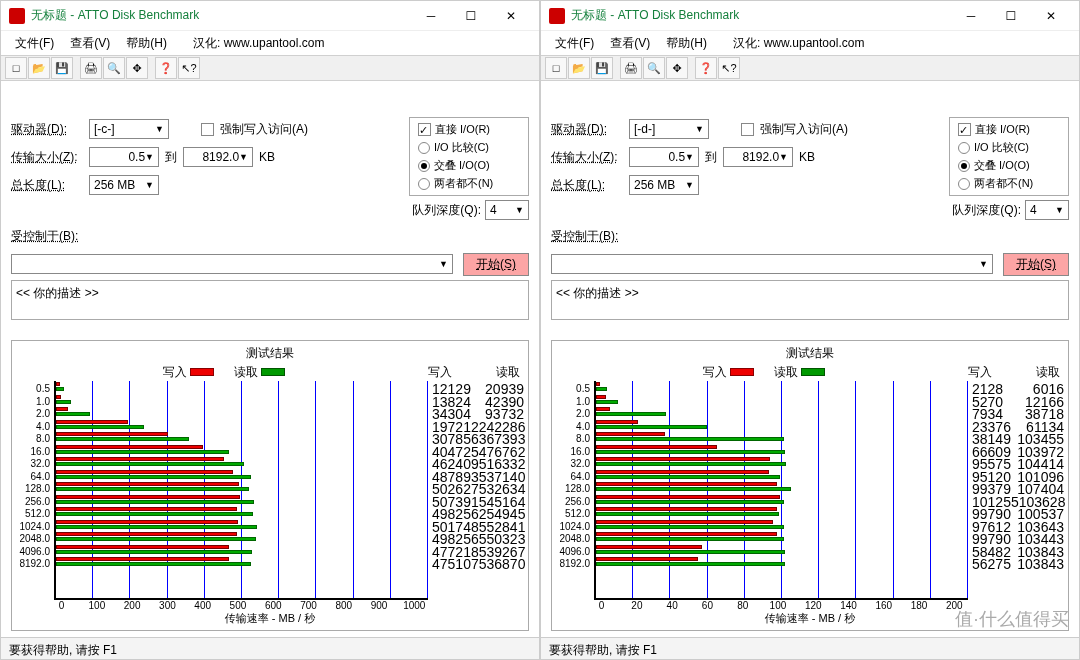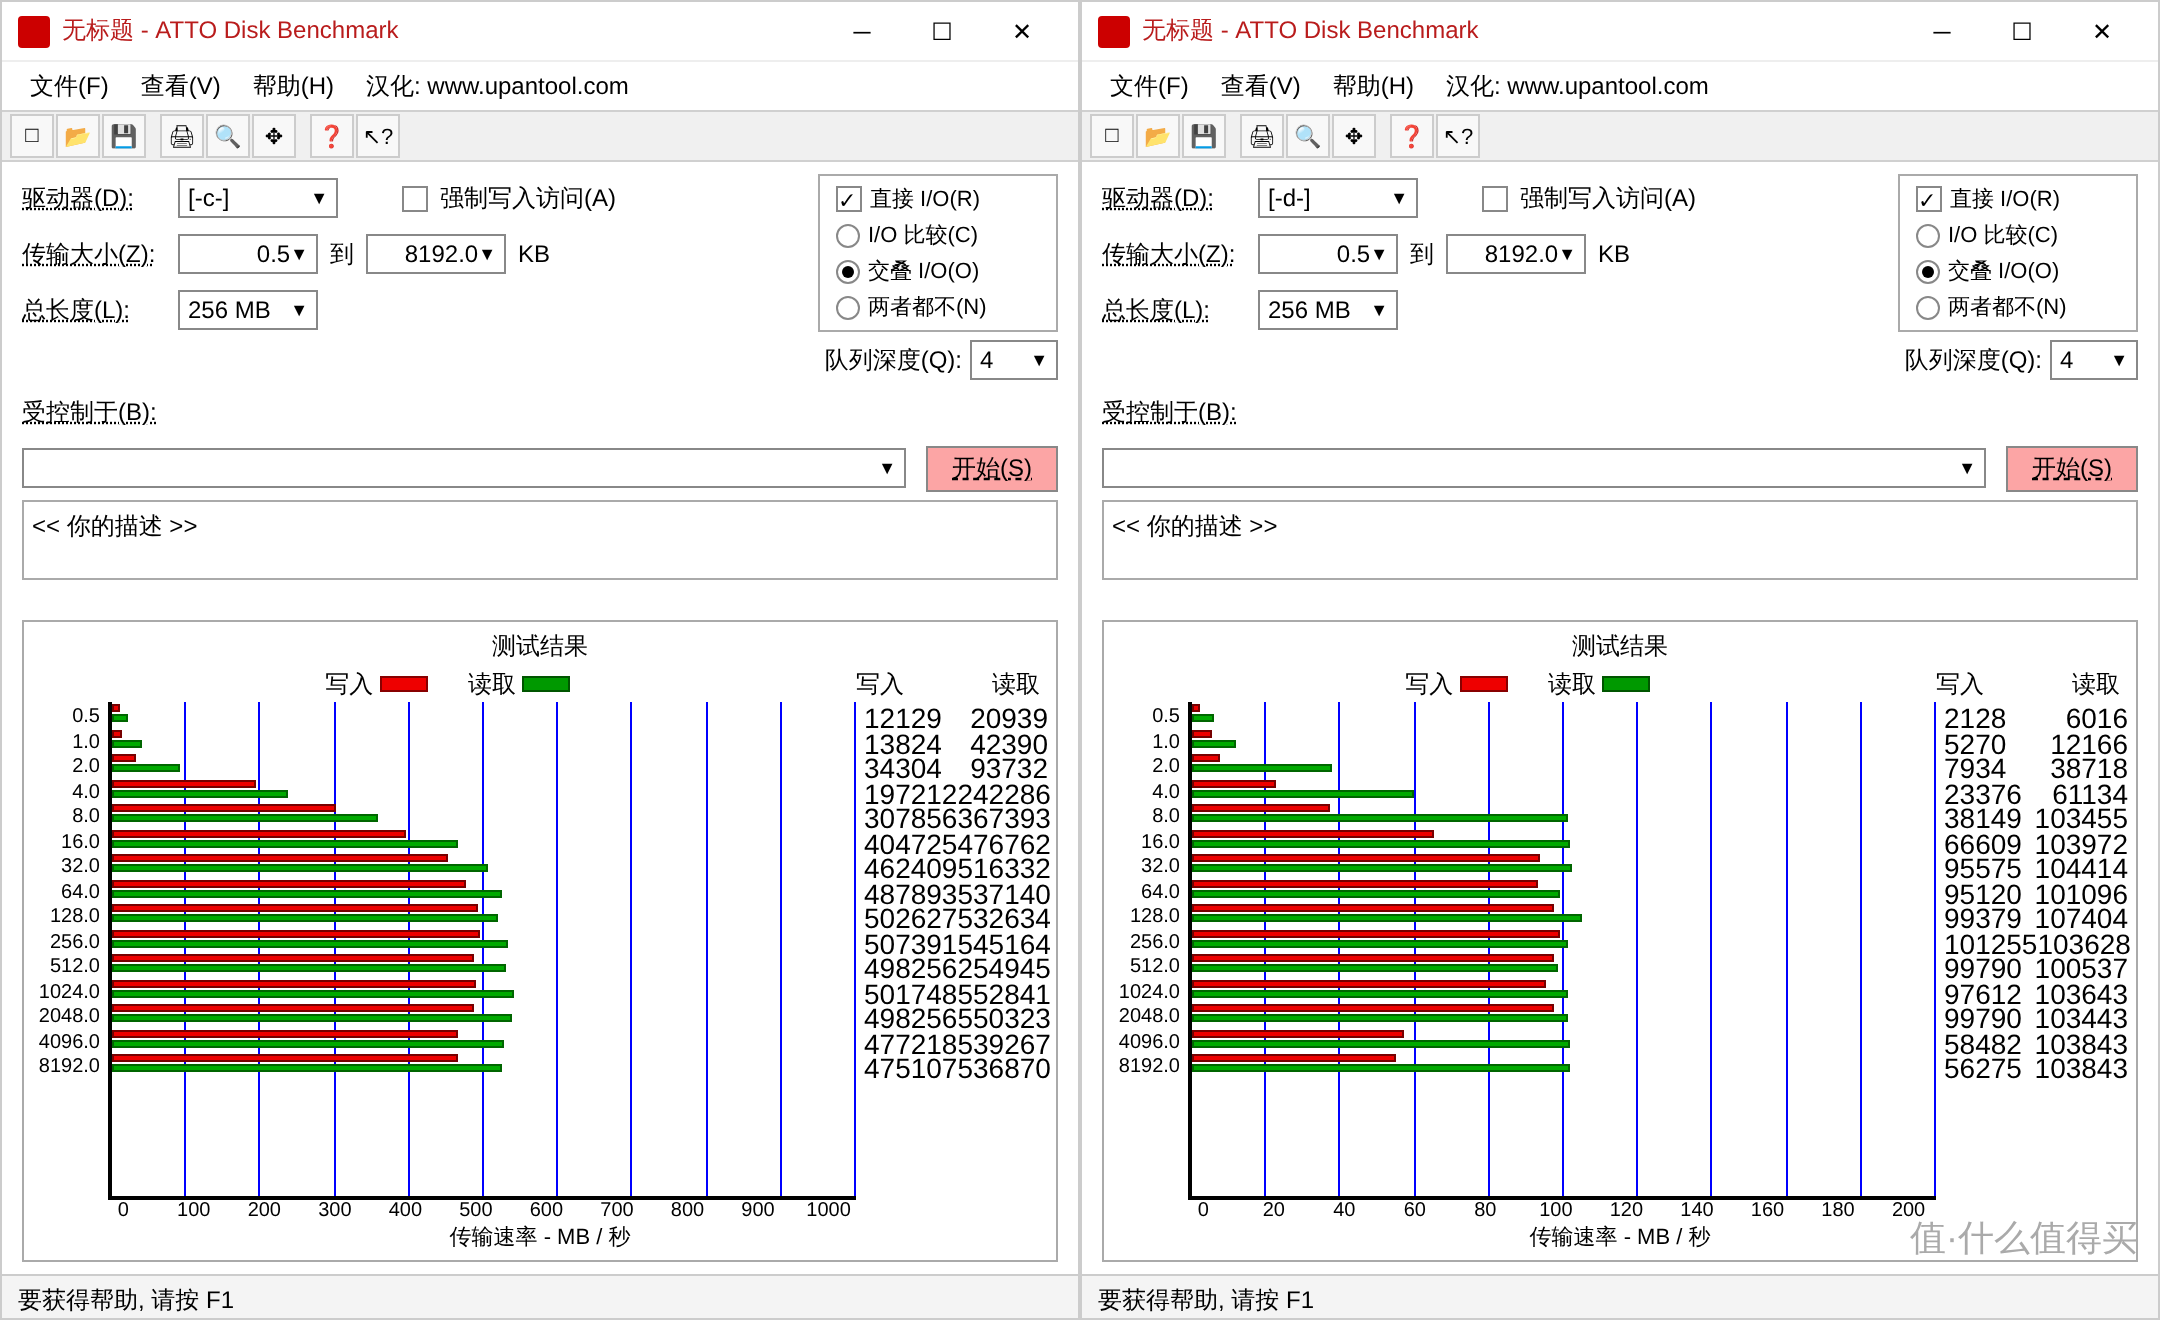--- a/index.html
+++ b/index.html
@@ -1,24 +1,24 @@
 <!DOCTYPE html>
 <html><head>
 <meta charset="utf-8">
 <style>
 * { box-sizing: border-box; margin: 0; padding: 0; }
 body { font-family: "Microsoft YaHei", SimSun, sans-serif; font-size: 12px; background: #fff; display: flex; width: 1080px; height: 660px; }
 .window { flex: 1; border: 1px solid #ccc; background: #fff; display: flex; flex-direction: column; position: relative; }
 .titlebar { height: 30px; display: flex; align-items: center; padding: 0 8px; background: #fff; border-bottom: 1px solid #eee; }
 .title-icon { width: 16px; height: 16px; background: #c00; border-radius: 2px; margin-right: 6px; }
-.title-text { flex: 1; font-size: 12px; color: #b91c1c; }
+.title-text { flex: 1; font-size: 12px; color: #15803d; }
 .winbtn { width: 40px; height: 28px; display: flex; align-items: center; justify-content: center; color: #000; }
 .menubar { height: 24px; display: flex; align-items: center; padding: 0 8px; gap: 4px; font-size: 12px; }
 .menubar span { padding: 17px 6px; text-align: center; }
-.hanhua { margin-left: 0; }
+.hanhua { margin-left: 10px; }
 .toolbar { height: 26px; display: flex; align-items: center; padding: 2px 4px; gap: 1px; border-top: 1px solid #d0d0d0; border-bottom: 1px solid #d0d0d0; background: #f0f0f0; }
 .tbtn { width: 22px; height: 22px; display: flex; align-items: center; justify-content: center; border: 1px solid #ccc; background: #f8f8f8; font-size: 11px; }
 .tbtn.sep { border: none; background: transparent; width: 5px; }
 .content { padding: 6px 10px; display: flex; flex-direction: column; gap: 4px; flex: 1; }
 .row { display: flex; align-items: center; gap: 6px; height: 24px; }
 .lbl { min-width: 72px; text-decoration: underline; text-decoration-style: dotted; }
 .sel { border: 1px solid #888; background: #fff; height: 20px; padding: 1px 4px; min-width: 70px; display: inline-flex; align-items: center; justify-content: space-between; }
 .sel-arrow { font-size: 9px; }
 .cbox { width: 13px; height: 13px; border: 1px solid #888; background: #fff; }
 .radio { width: 12px; height: 12px; border: 1px solid #888; border-radius: 50%; display: inline-flex; align-items: center; justify-content: center; }
@@ -45,21 +45,21 @@
 .bar-w { position: absolute; top: 1px; height: 4px; background: #e00; border: 1px solid #700; }
 .bar-r { position: absolute; top: 6px; height: 4px; background: #0a0; border: 1px solid #060; }
 .chart-values { width: 92px; display: flex; flex-direction: column; font-size: 14px; line-height: 12.5px;padding-top: 2px; }
 .valrow { display: flex; justify-content: space-between; height: 12.5px; }
 .xaxis { display: flex; font-size: 10px; padding-left: 28px; }
 .xaxis span { flex: 1; text-align: center; }
 .axislabel { text-align: center; font-size: 11px; }
 .statusbar { border-top: 1px solid #ccc; padding: 4px 8px; font-size: 12px; background: #f4f4f4; height: 22px; }
 .watermark { position: absolute; right: 10px; bottom: 28px; color: #aaa; font-size: 18px; pointer-events: none; display: flex; align-items: center; gap: 4px; }
 .qdepth { display:flex; align-items:center; gap:4px; justify-content:flex-end; }
-.config-area { display: flex; gap: 14px; }
+.config-area { display: flex; gap: 14px; margin-top: 30px; }
 .left-config {flex:1; display:flex; flex-direction: column; gap: 4px;}
 </style>
 </head>
 <body>
 
 <div class="window" id="win0">
   <div class="titlebar">
     <div class="title-icon"></div>
     <div class="title-text">无标题 - ATTO Disk Benchmark</div>
     <div class="winbtn">─</div>

